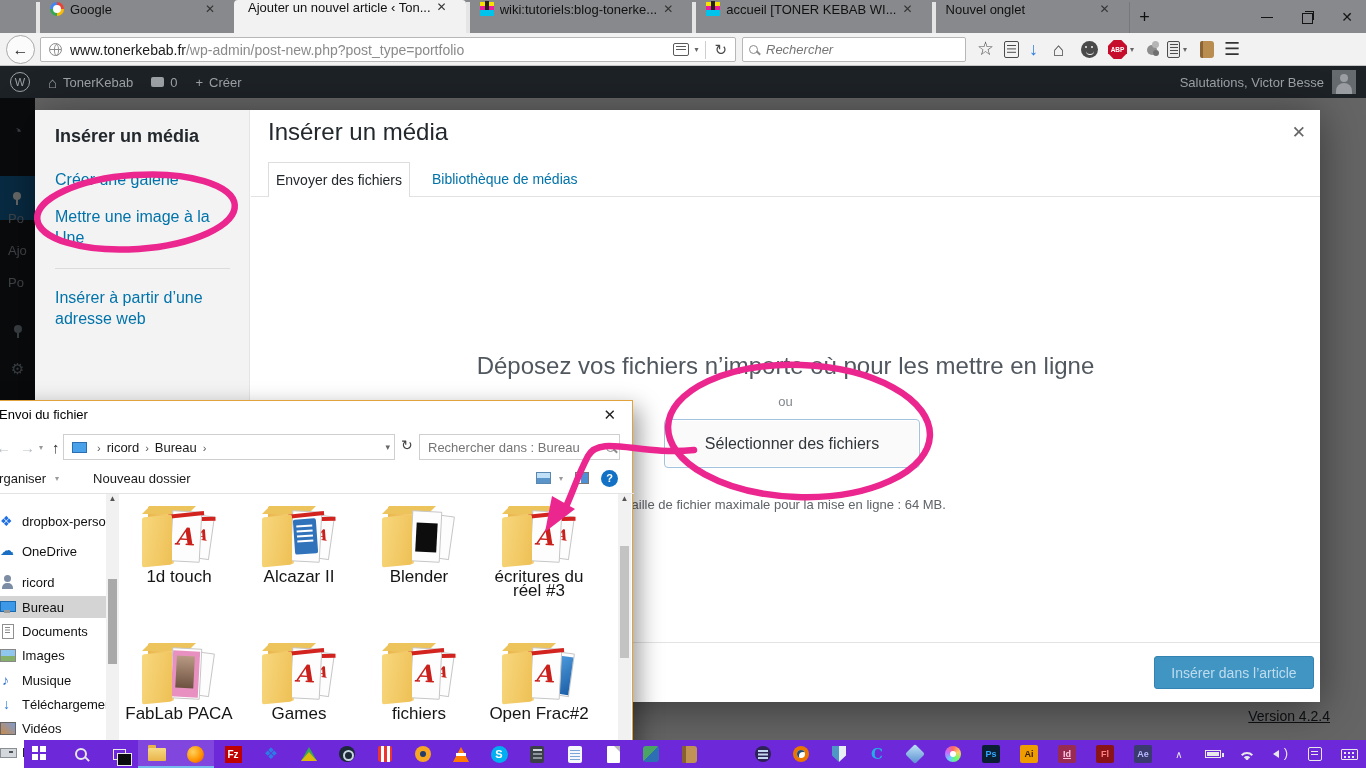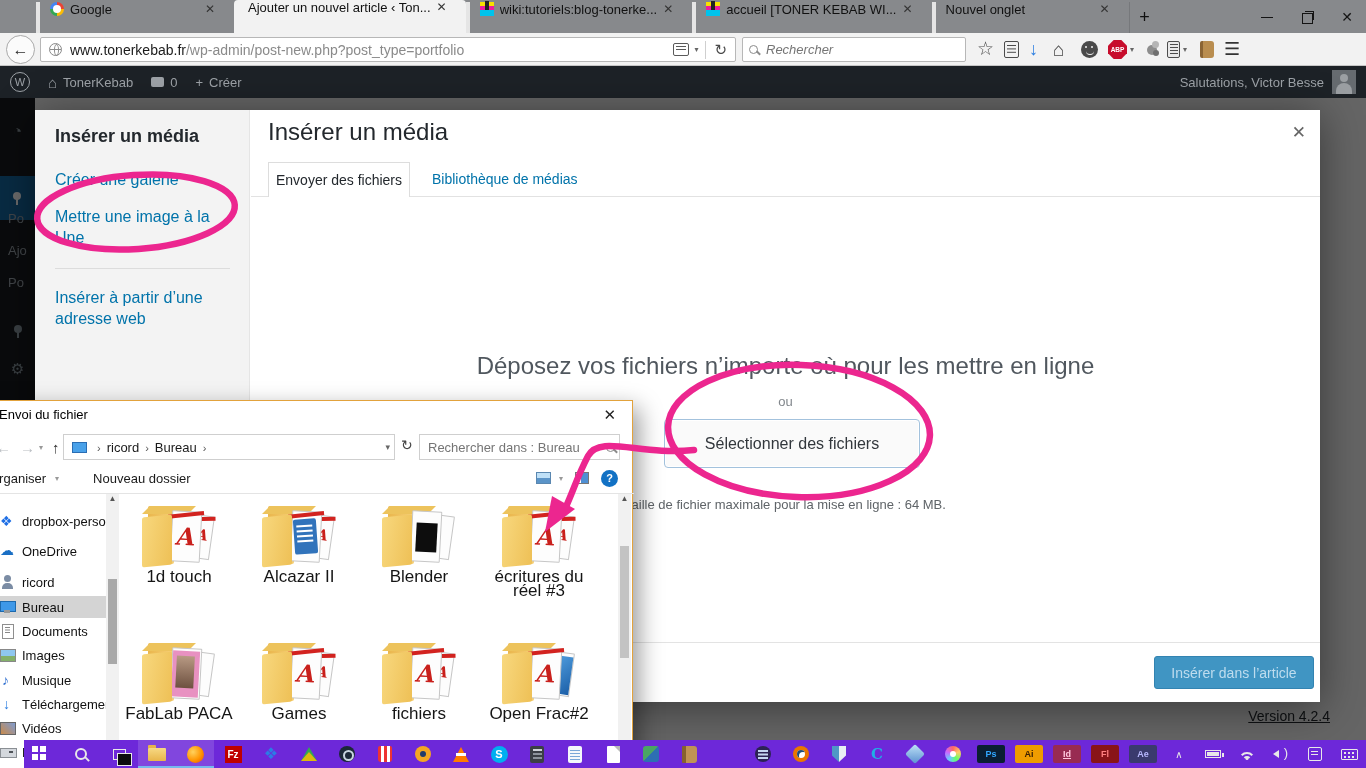--- a/index.html
+++ b/index.html
@@ -219,21 +219,21 @@
   .t-eclipse{width:16px;height:16px;border-radius:50%;background:#2c2255;position:relative;}
   .t-eclipse::after{content:"";position:absolute;left:3px;top:4px;width:10px;height:1.6px;background:#c3d4f0;box-shadow:0 3.5px 0 #c3d4f0,0 7px 0 #c3d4f0;}
   .t-blender{width:16px;height:16px;border-radius:50%;background:#ea7600;position:relative;}
   .t-blender::after{content:"";position:absolute;left:4px;top:4px;width:8px;height:8px;border-radius:50%;background:#fff;box-shadow:inset 2px 2px 0 #1e4e79;}
   .t-defender{width:14px;height:16px;background:linear-gradient(90deg,#4f98c6 50%,#e8eef4 50%);clip-path:polygon(0 0,100% 0,100% 60%,50% 100%,0 60%);}
   .t-cinema{color:#20aee5;font-weight:bold;font-size:15px;font-family:"DejaVu Serif",serif;}
   .t-cinema::before{content:"C";}
   .t-shape{width:14px;height:14px;background:linear-gradient(135deg,#bfe3f7,#5a8fd0);transform:rotate(45deg);border-radius:2px;}
   .t-disc{width:16px;height:16px;border-radius:50%;background:conic-gradient(#f66,#fc6,#6f6,#6cf,#c6f,#f66);position:relative;}
   .t-disc::after{content:"";position:absolute;left:5px;top:5px;width:6px;height:6px;border-radius:50%;background:#fff;}
-  .adobe{width:28px;height:18px;font-size:9px;font-weight:bold;text-align:center;line-height:18px;border-radius:2px;}
+  .adobe{width:18px;height:18px;font-size:9px;font-weight:bold;text-align:center;line-height:18px;border-radius:2px;}
   .t-photoshop{background:#0a1f33;color:#31a8ff;}
   .t-illustrator{background:#ef9c00;color:#3c2000;}
   .t-indesign{background:#982b52;color:#ffc7dd;text-decoration:underline;}
   .t-flash{background:#891418;color:#ff8080;}
   .t-aftereffects{background:#3a3a6e;color:#b9b9ff;}
   .t-chevron-up{color:#e8e8e8;font-size:10px;}
   .t-chevron-up::before{content:"∧";}
   .t-battery{width:16px;height:8px;border:1.3px solid #e8e8e8;position:relative;background:#e8e8e8;background-clip:content-box;padding:1px;}
   .t-battery::after{content:"";position:absolute;right:-4px;top:2px;width:2px;height:4px;background:#e8e8e8;}
   .t-wifi{position:relative;width:18px;height:14px;}

